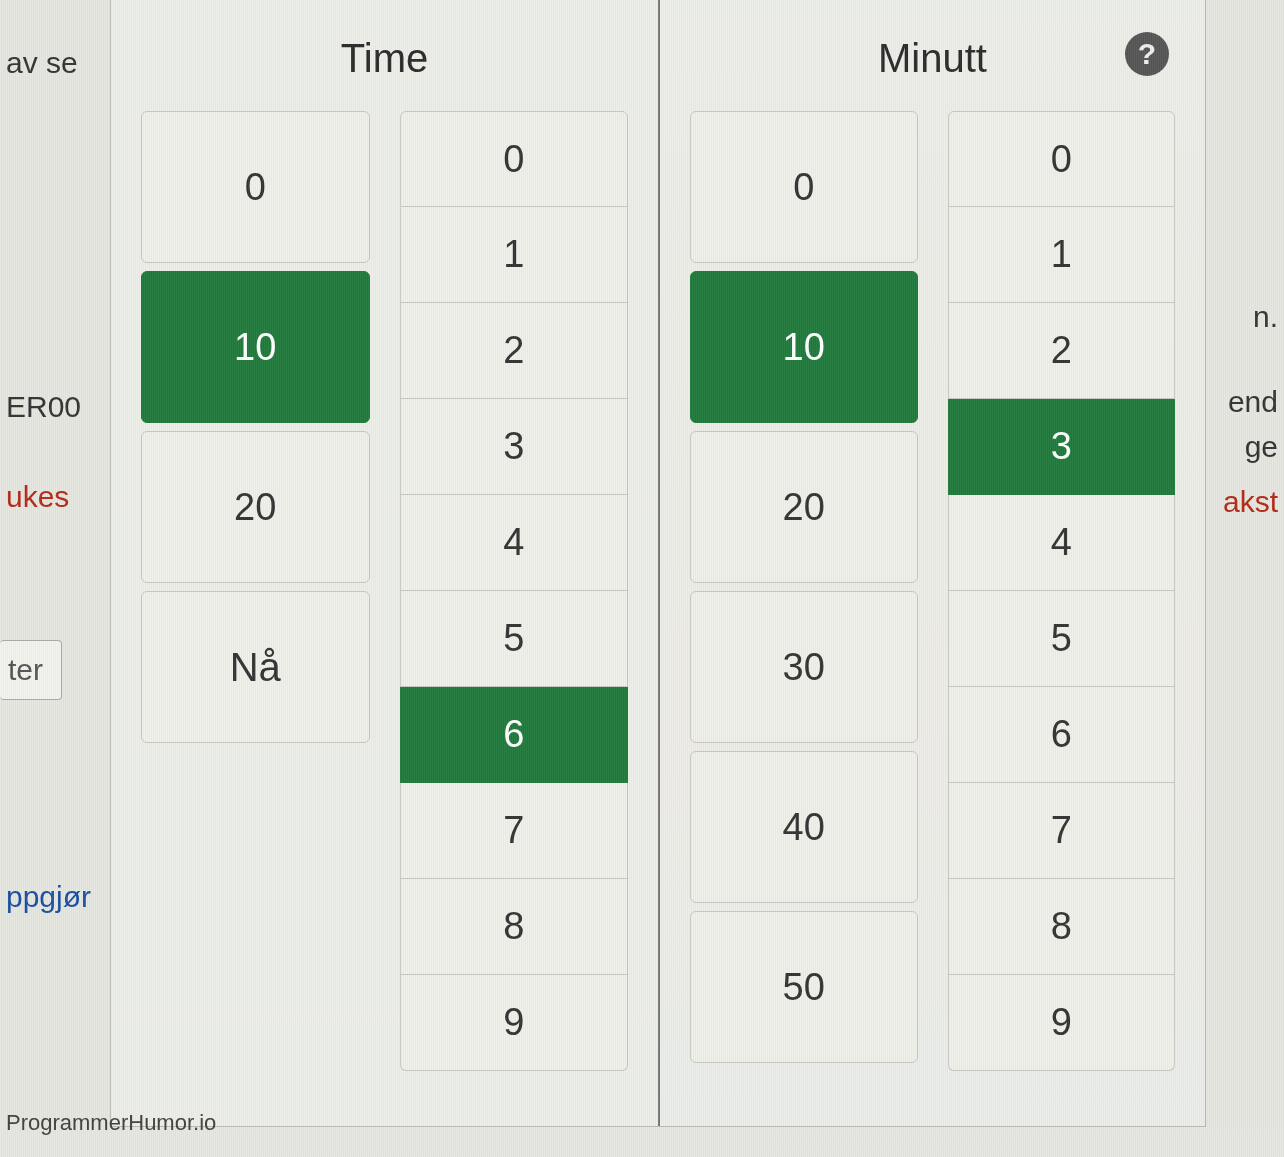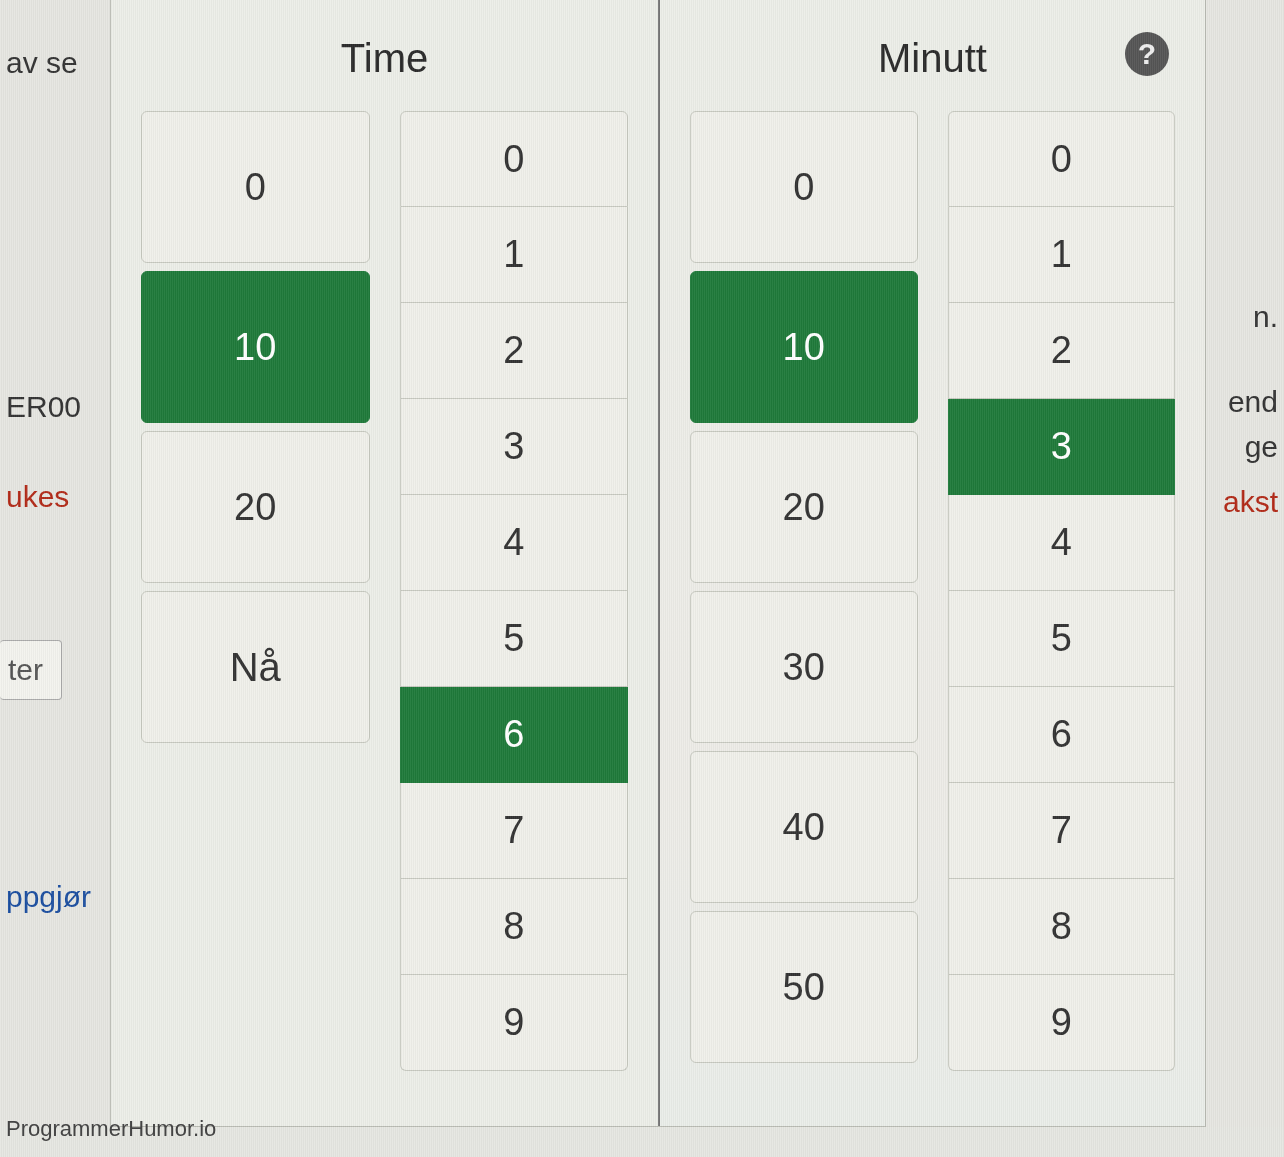--- a/index.html
+++ b/index.html
@@ -114,21 +114,21 @@
     color: #fff;
     border-color: #1f7a3a;
   }
 
   
   .half:nth-child(2) {
     background: linear-gradient(180deg, rgba(255,230,210,0.0) 0%, rgba(255,200,220,0.06) 70%, rgba(200,230,255,0.06) 100%);
   }
 
   .watermark {
-    position:absolute; left:6px; bottom:15px;
+    position:absolute; left:6px; bottom:21px;
     font-size:22px; color:#444;
     font-family: Arial, sans-serif;
     z-index: 10;
   }
 </style>
 </head>
 <body>
 
 <div class="bg-left">
   <div class="bg-frag" style="top:46px">av se</div>

